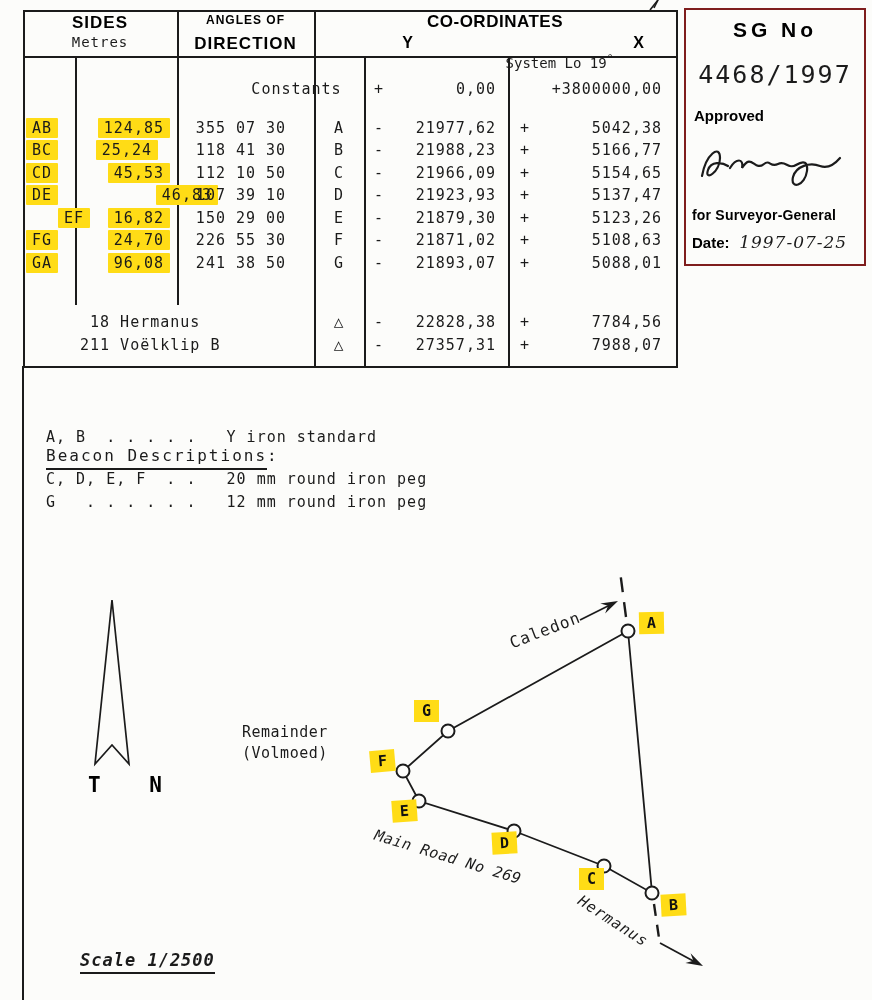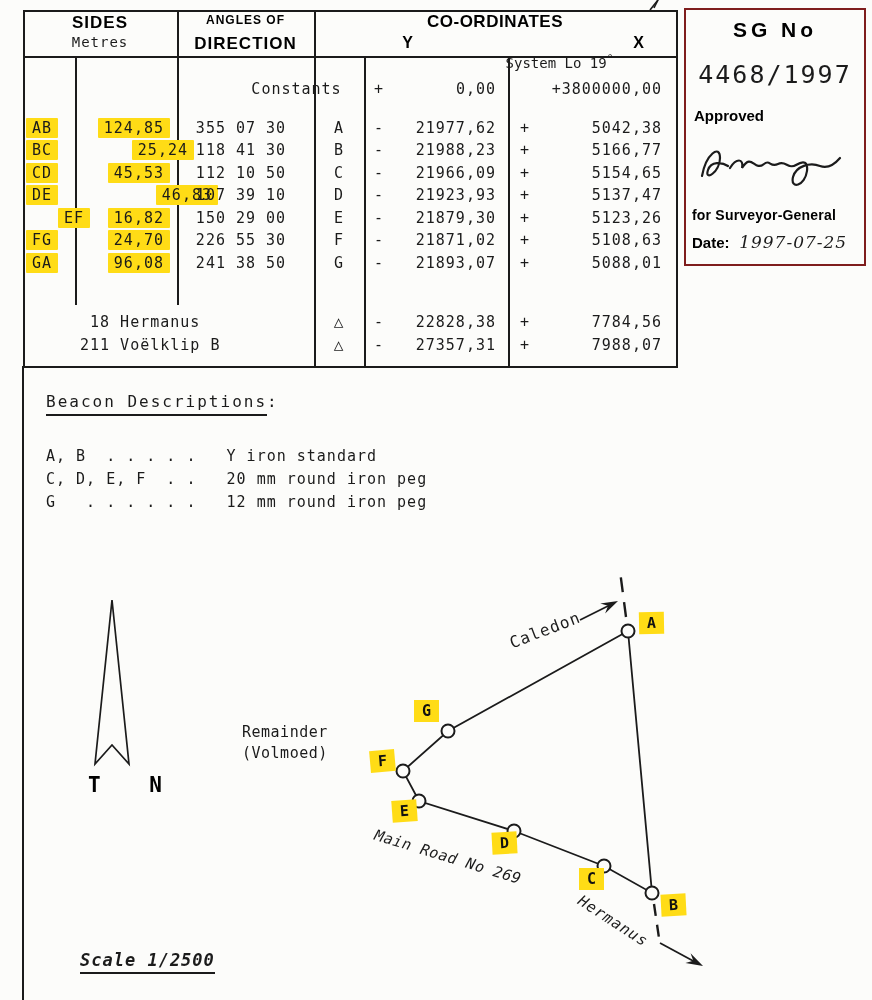--- a/index.html
+++ b/index.html
@@ -103,21 +103,21 @@
     <div class="sgn" style="left:374px;top:119px;width:122px;">
         <span>-</span>
         <span>21977,62</span>
       </div>
     <div class="sgn" style="left:520px;top:119px;width:142px;">
         <span>+</span>
         <span>5042,38</span>
       </div>
 
     <div class="cell" style="left:26px;top:141px;"><span class="hl">BC</span></div>
-    <div class="cell rgt" style="left:76px;top:141px;width:118px;"><span class="hl">25,24</span></div>
+    <div class="cell rgt" style="left:76px;top:141px;width:82px;"><span class="hl">25,24</span></div>
     <div class="cell ctr" style="left:177px;top:141px;width:128px;">118 41 30</div>
     <div class="cell ctr" style="left:314px;top:141px;width:50px;">B</div>
     <div class="sgn" style="left:374px;top:141px;width:122px;">
         <span>-</span>
         <span>21988,23</span>
       </div>
     <div class="sgn" style="left:520px;top:141px;width:142px;">
         <span>+</span>
         <span>5166,77</span>
       </div>
@@ -219,24 +219,24 @@
     <div class="hdr" style="position:absolute;left:6px;top:197px;font-size:14px;letter-spacing:0.2px;">for Surveyor-General</div>
     <div style="position:absolute;left:6px;top:222px;white-space:nowrap;">
       <span class="hdr" style="font-size:15px;">Date:</span>
       <span style="font-family:'DejaVu Serif',serif;font-style:italic;font-size:17px;letter-spacing:1px;">1997-07-25</span>
     </div>
   </div>
 
   <div class="vline" style="left:22px;top:366px;height:634px;"></div>
 
   <div class="abs" style="left:46px;top:392px;z-index:2;">
+    <div style="margin-top:36px;font-size:15px;white-space:pre;letter-spacing:1px;">A, B  . . . . .   Y iron standard</div>
     <div style="font-size:16px;letter-spacing:2px;white-space:nowrap;">
       <span style="border-bottom:2px solid #1b1b1b;padding-bottom:3px;">Beacon Descriptions</span><span>:</span>
     </div>
-    <div style="margin-top:36px;font-size:15px;white-space:pre;letter-spacing:1px;">A, B  . . . . .   Y iron standard</div>
     <div style="margin-top:5px;font-size:15px;white-space:pre;letter-spacing:1px;">C, D, E, F  . .   20 mm round iron peg</div>
     <div style="margin-top:5px;font-size:15px;white-space:pre;letter-spacing:1px;">G   . . . . . .   12 mm round iron peg</div>
   </div>
 
   <div class="abs hdr" style="left:88px;top:773px;font-size:21px;letter-spacing:18px;z-index:2;font-family:'DejaVu Sans Mono',monospace;font-weight:bold;">T N</div>
 
   <div class="abs" style="left:242px;top:722px;font-size:15px;line-height:21px;z-index:2;letter-spacing:0.5px;">
     <div>Remainder</div>
     <div>(Volmoed)</div>
   </div>

